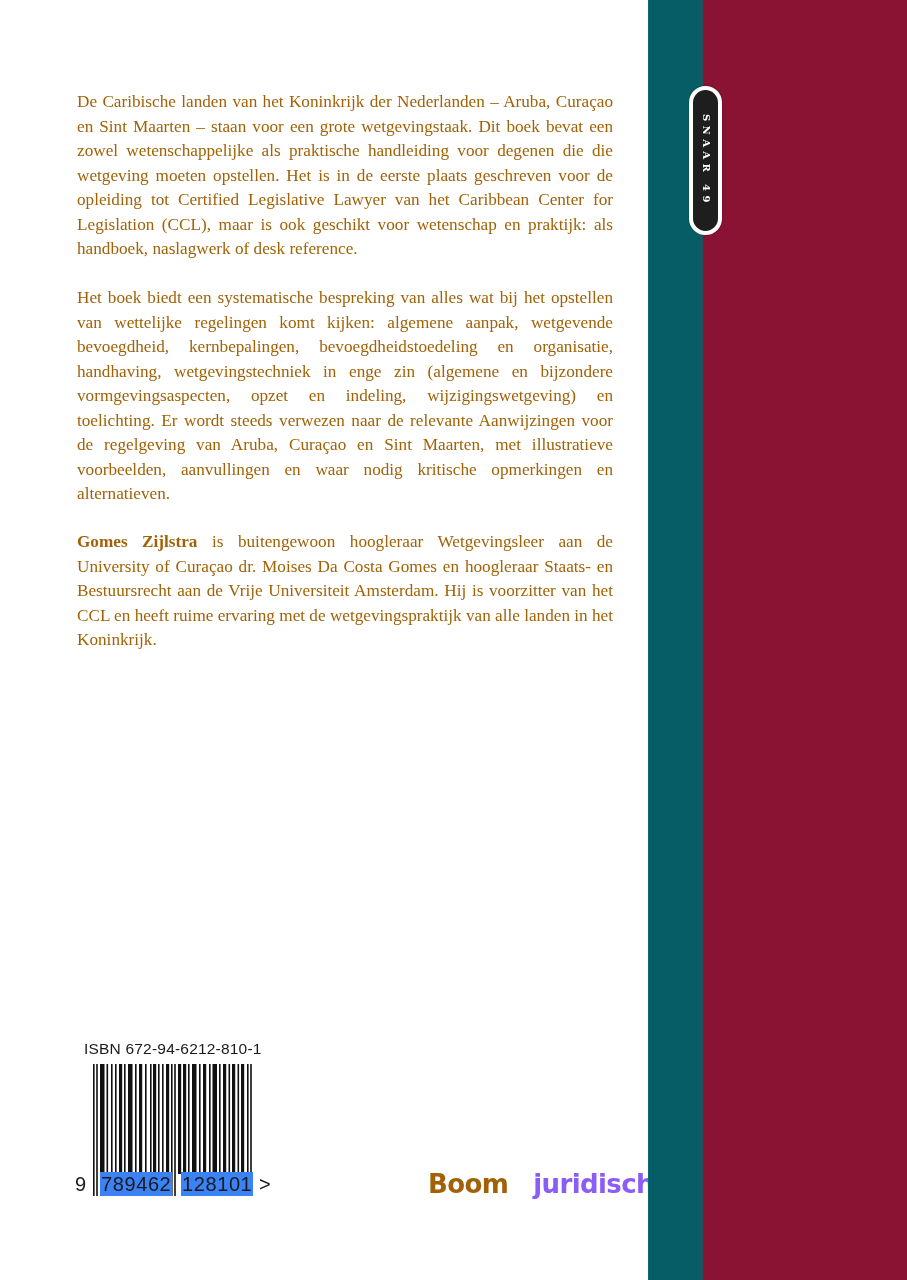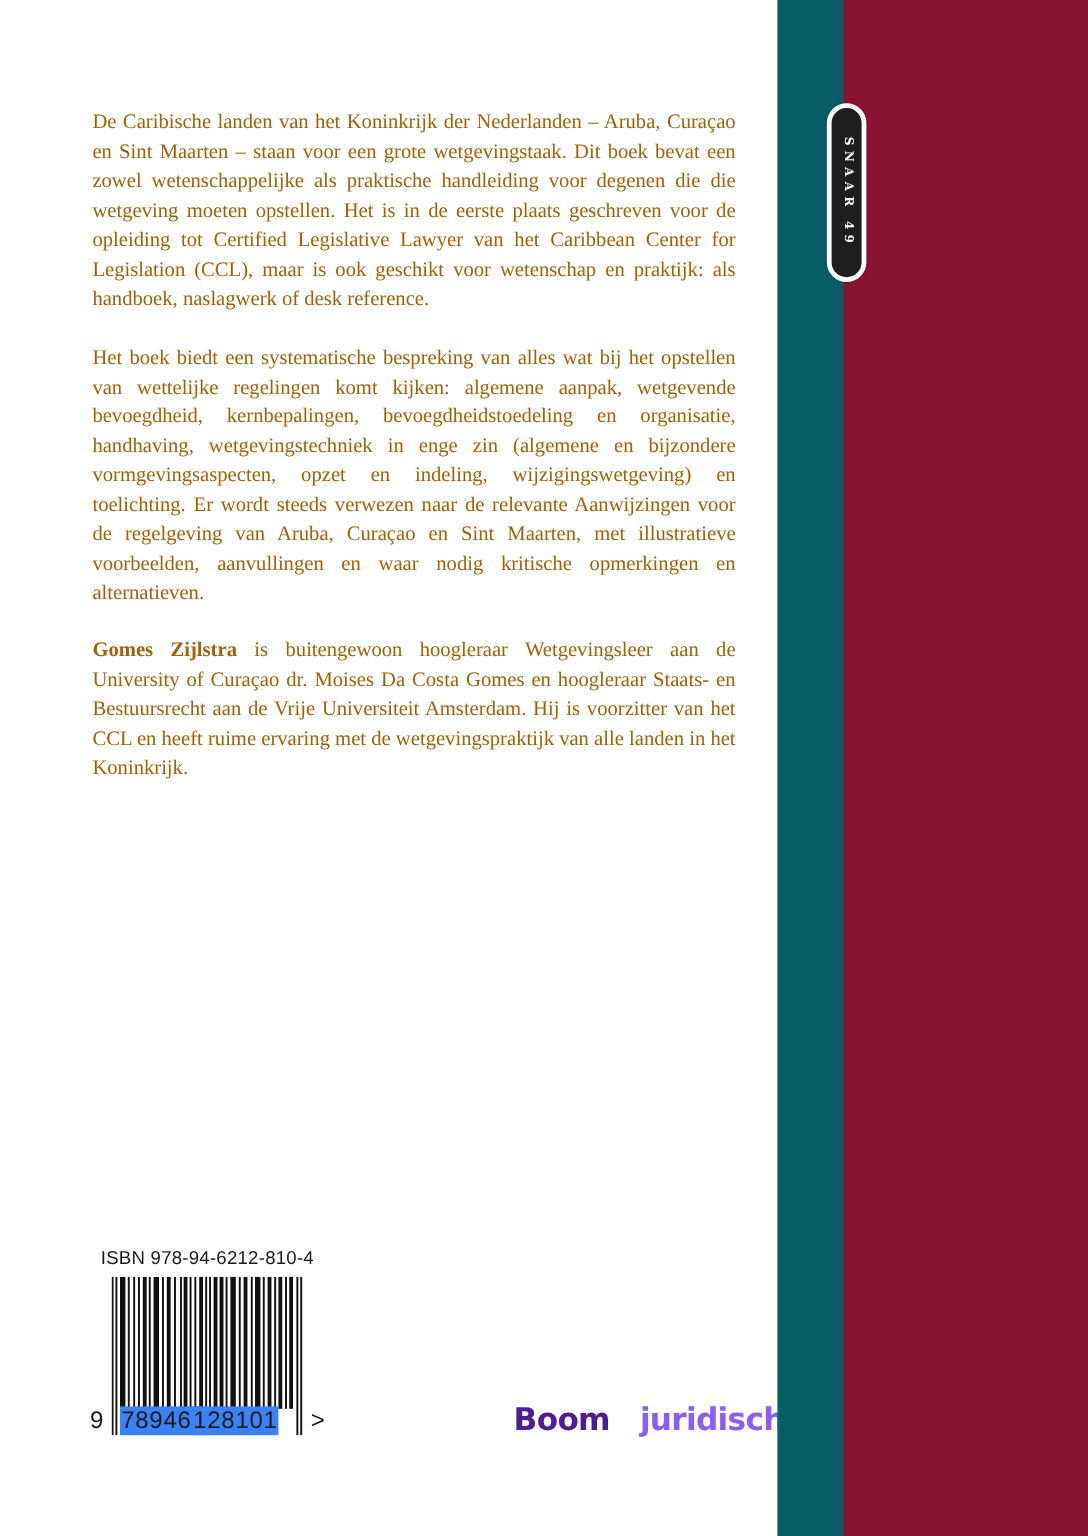--- a/index.html
+++ b/index.html
@@ -61,34 +61,34 @@
       top: 1172px;
       font-family: "Liberation Sans", "DejaVu Sans", sans-serif;
       font-size: 20px;
       color: #1a1a1a;
       background: #3b82f6;
       line-height: 24px;
       padding: 0 1px;
     }
     .bd-first { left: 74px; background: transparent; }
     .bd-g1 { left: 100px; letter-spacing: 0.6px; }
-    .bd-g2 { left: 160px; letter-spacing: 0.6px; }
+    .bd-g2 { left: 181px; letter-spacing: 0.6px; }
     .bd-arrow { left: 258px; background: transparent; }
 
     .publisher-logo {
       position: absolute;
       left: 428px;
       top: 1166px;
       font-family: "DejaVu Sans", "Liberation Sans", sans-serif;
       font-weight: bold;
       font-size: 26px;
       letter-spacing: -0.6px;
       line-height: 36px;
     }
-    .logo-boom { color: #4c1d95; }
+    .logo-boom { color: #a16207; }
     .logo-juridisch { color: #8b5cf6; margin-left: 25px; }
 
     .spine-teal {
       position: absolute;
       left: 648px;
       top: 0;
       width: 55px;
       height: 1280px;
       background: #075d66;
       border-left: 1px solid #0a6b73;
@@ -140,21 +140,21 @@
 <body>
 
 <div class="back-cover">
 
   <div class="blurb">
     <p>De Caribische landen van het Koninkrijk der Nederlanden – Aruba, Curaçao en Sint Maarten – staan voor een grote wetgevingstaak. Dit boek bevat een zowel wetenschappelijke als praktische handleiding voor degenen die die wetgeving moeten opstellen. Het is in de eerste plaats geschreven voor de opleiding tot Certified Legislative Lawyer van het Caribbean Center for Legislation (CCL), maar is ook geschikt voor wetenschap en praktijk: als handboek, naslagwerk of desk reference.</p>
     <p>Het boek biedt een systematische bespreking van alles wat bij het opstellen van wettelijke regelingen komt kijken: algemene aanpak, wetgevende bevoegdheid, kernbepalingen, bevoegdheidstoedeling en organisatie, handhaving, wetgevingstechniek in enge zin (algemene en bijzondere vormgevingsaspecten, opzet en indeling, wijzigingswetgeving) en toelichting. Er wordt steeds verwezen naar de relevante Aanwijzingen voor de regel­geving van Aruba, Curaçao en Sint Maarten, met illustratieve voorbeelden, aanvullingen en waar nodig kritische opmerkingen en alternatieven.</p>
     <p class="author"><strong>Gomes Zijlstra</strong><span> is buitengewoon hoogleraar Wetgevingsleer aan de University of Curaçao dr. Moises Da Costa Gomes en hoogleraar Staats- en Bestuursrecht aan de Vrije Universiteit Amsterdam. Hij is voorzitter van het CCL en heeft ruime ervaring met de wetgevingspraktijk van alle landen in het Koninkrijk.</span></p>
   </div>
 
-  <div class="isbn-label">ISBN 978-94-6212-810-4</div>
+  <div class="isbn-label">ISBN 672-94-6212-810-1</div>
 
   <div class="barcode">
     <svg width="162" height="132" viewBox="0 0 162 132" xmlns="http://www.w3.org/2000/svg">
       <g fill="#111">
 
         <rect x="0" y="0" width="1.6" height="132"></rect>
         <rect x="3.2" y="0" width="1.6" height="132"></rect>
 
         <rect x="7" y="0" width="4.5" height="110"></rect>
         <rect x="13.5" y="0" width="1.6" height="110"></rect>

